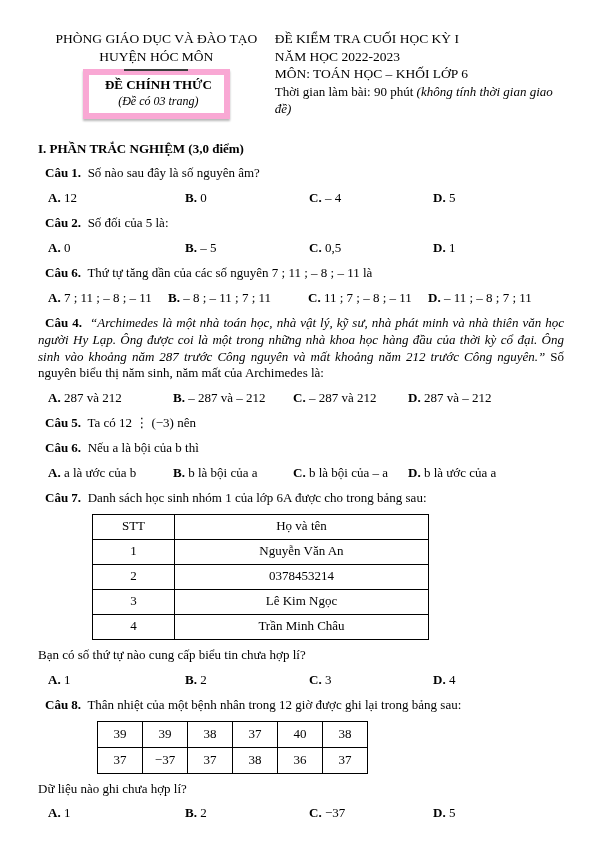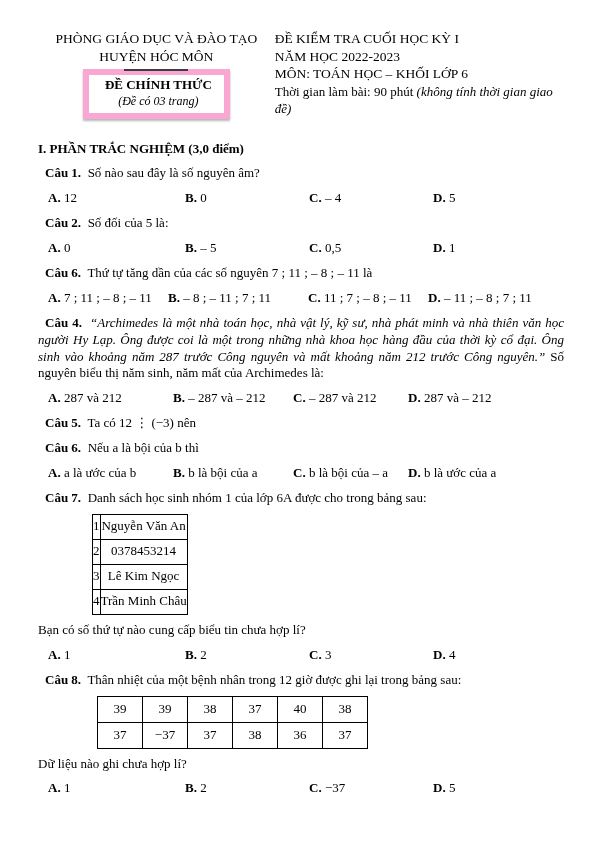--- a/index.html
+++ b/index.html
@@ -123,20 +123,24 @@
       <span class="opt"><span class="opt-key">B.</span> <span>b là bội của a</span></span>
       <span class="opt"><span class="opt-key">C.</span> <span>b là bội của – a</span></span>
       <span class="opt"><span class="opt-key">D.</span> <span>b là ước của a</span></span>
     </div>
   </div>
 
   <div>
     <div class="q-line"><span class="q-label">Câu 7.</span>&nbsp; <span>Danh sách học sinh nhóm 1 của lớp 6A được cho trong bảng sau:</span></div>
     <table class="t7">
       <tbody>
+          <tr>
+        <th class="c1">STT</th>
+        <th class="c2">Họ và tên</th>
+      </tr>
       <tr>
         <td>1</td>
         <td>Nguyễn Văn An</td>
       </tr>
       <tr>
         <td>2</td>
         <td>0378453214</td>
       </tr>
       <tr>
         <td>3</td>

